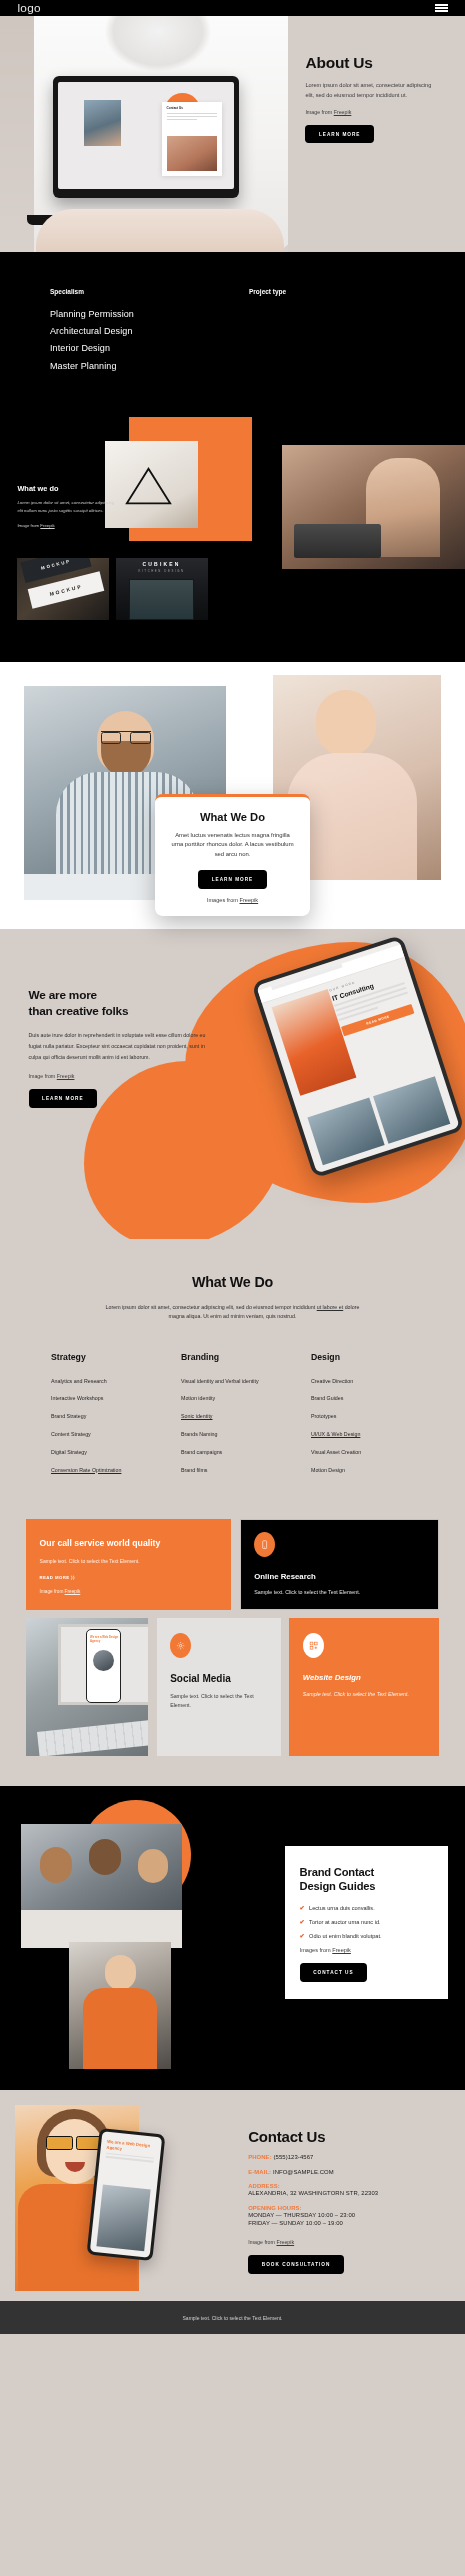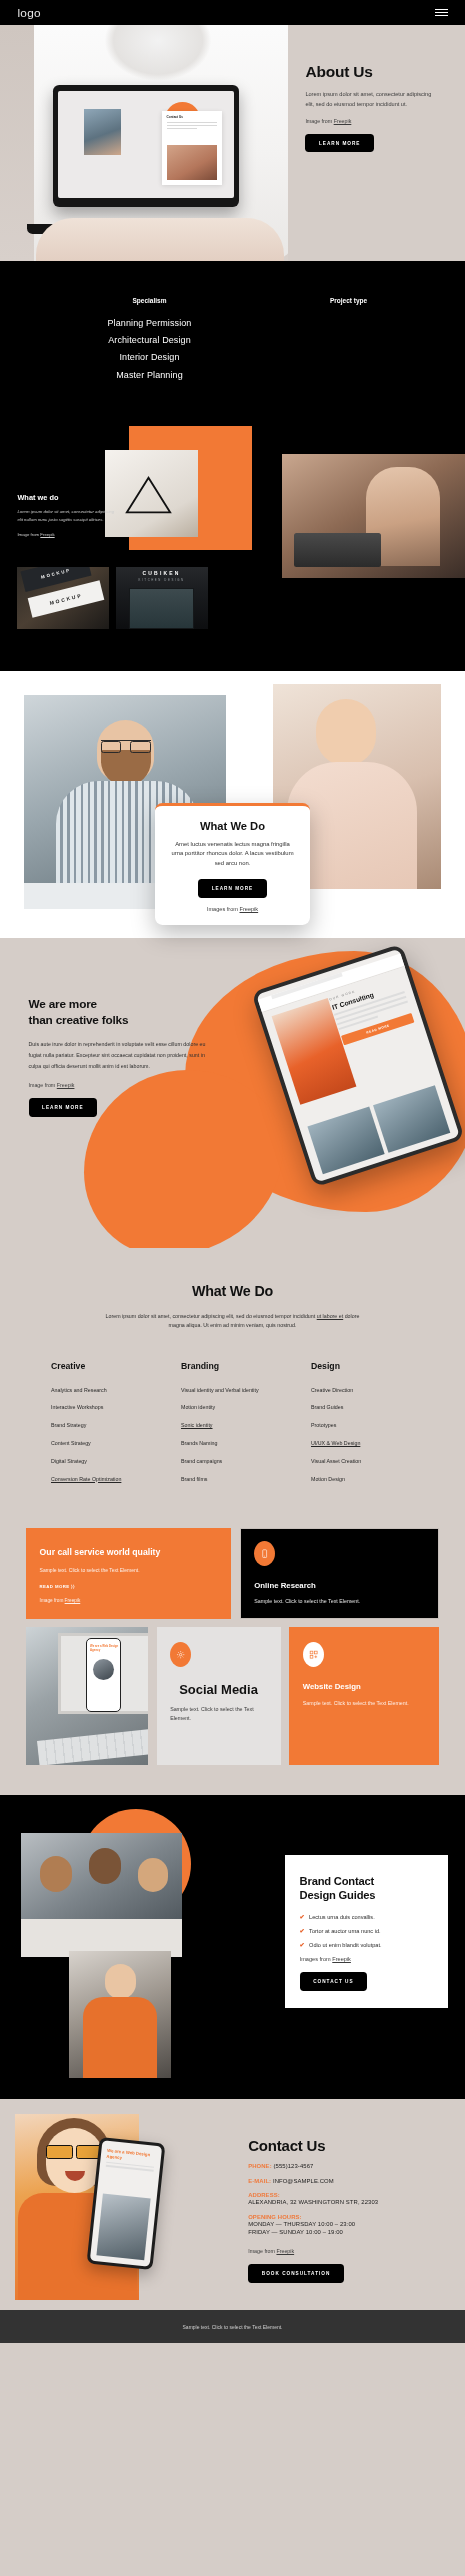--- a/index.html
+++ b/index.html
@@ -7,21 +7,21 @@
     width:465px;
     font-family:"Liberation Sans", sans-serif;
     background:#d5cdc8;
     color:#111;
     -webkit-font-smoothing:antialiased;
   }
   .page { width:465px; position:relative; overflow:hidden; }
 
   
   .nav {
-    height:25px; background:#000; display:flex; align-items:center;
+    height:16px; background:#000; display:flex; align-items:center;
     justify-content:space-between; padding:0 17.4px;
   }
   .logo { color:#e9e9e9; font-size:11.8px; letter-spacing:0.3px; font-weight:300; }
   .burger { display:flex; flex-direction:column; gap:1.9px; cursor:pointer; }
   .burger span { display:block; width:12.4px; height:1.2px; background:#fff; }
 
   
   .hero { position:relative; background:#d5cdc8; height:236px; display:flex; }
   .hero-img {
     width:288px; height:236px; position:relative; overflow:hidden;
@@ -83,21 +83,21 @@
 
   .btn {
     display:inline-block; background:#000; color:#fff; border:none;
     font-size:4.7px; font-weight:700; letter-spacing:1px;
     padding:6.8px 13.6px; border-radius:3.7px; margin-top:10px; cursor:pointer;
     font-family:"Liberation Sans", sans-serif;
   }
 
   
   .specialism { background:#000; color:#fff; padding:36px 0 36px 50px; display:flex; }
-  .spec-col { width:199px;text-align:center; }
+  .spec-col { width:199px; }
   .spec-col h4 { font-size:6.5px; font-weight:700; margin-bottom:13.6px; }
   .spec-col li { list-style:none; font-size:9px; font-weight:300; margin-bottom:7.4px; letter-spacing:0.1px; }
 
   
   .whatwedo { background:#000; position:relative; padding:0 0 25px 0; min-height:248px; }
   .wwd-orange {
     position:absolute; left:129px; top:2.5px; width:123px; height:124px; background:#f27935;
   }
   .wwd-copy { position:absolute; left:17.4px; top:70px; width:99px; color:#fff; }
   .wwd-copy h3 { font-size:7.4px; font-weight:700; }
@@ -310,24 +310,24 @@
   .photo-card .phone .p-t span { color:#f27935; }
   .photo-card .phone .p-c { width:21px; height:21px; border-radius:50%; margin:6.2px auto 0 auto; background:linear-gradient(150deg,#8f98a0,#3c444b); }
   .photo-card .keyboard {
     position:absolute; left:12.4px; bottom:5px; width:112px; height:25px;
     background:repeating-linear-gradient(90deg,#dfe1e2 0 7.4px,#cfd2d4 7.4px 8.7px);
     transform:rotate(-6deg);
   }
   .card-grey {
     width:132px; background:#e4e2e1; padding:15px 13.6px;
   }
-  .card-grey h3 { font-size:13px; font-weight:700;text-align:center; }
+  .card-grey h3 { font-size:10px; font-weight:700; }
   .card-grey p { font-size:5.3px; margin-top:8px; color:#3a3a3a; line-height:1.6; }
   .card-orange2 {
-    width:160px; background:#f27935; color:#fff; padding:15px 13.6px;
+    width:160px; background:#f27935; color:#fff; padding:15px 13.6px;font-style:italic;
   }
   .card-orange2 h3 { font-size:7.8px; font-weight:700; }
   .card-orange2 p { font-size:5.3px; margin-top:8px; color:#fdeee6; line-height:1.6; }
 
   
   .brand { background:#000; position:relative; min-height:304px; overflow:hidden; padding-bottom:18.6px; }
   .brand-circle {
     position:absolute; left:81px; top:13.6px; width:110px; height:110px;
     background:#f27935; border-radius:50%;
   }
@@ -548,21 +548,21 @@
     </div>
   </div>
 
   <div class="wwd2">
     <h2>What We Do</h2>
     <p>
       <span>Lorem ipsum dolor sit amet, consectetur adipiscing elit, sed do eiusmod tempor incididunt </span><u>ut labore et</u><span> dolore magna aliqua. Ut enim ad minim veniam, quis nostrud.</span>
     </p>
     <div class="cols">
       <div class="col">
-        <h4>Creative</h4>
+        <h4>Strategy</h4>
         <ul>
           <li>Analytics and Research</li>
           <li>Interactive Workshops</li>
           <li>Brand Strategy</li>
           <li>Content Strategy</li>
           <li>Digital Strategy</li>
           <li class="link">Conversion Rate Optimization</li>
         </ul>
       </div>
       <div class="col">

